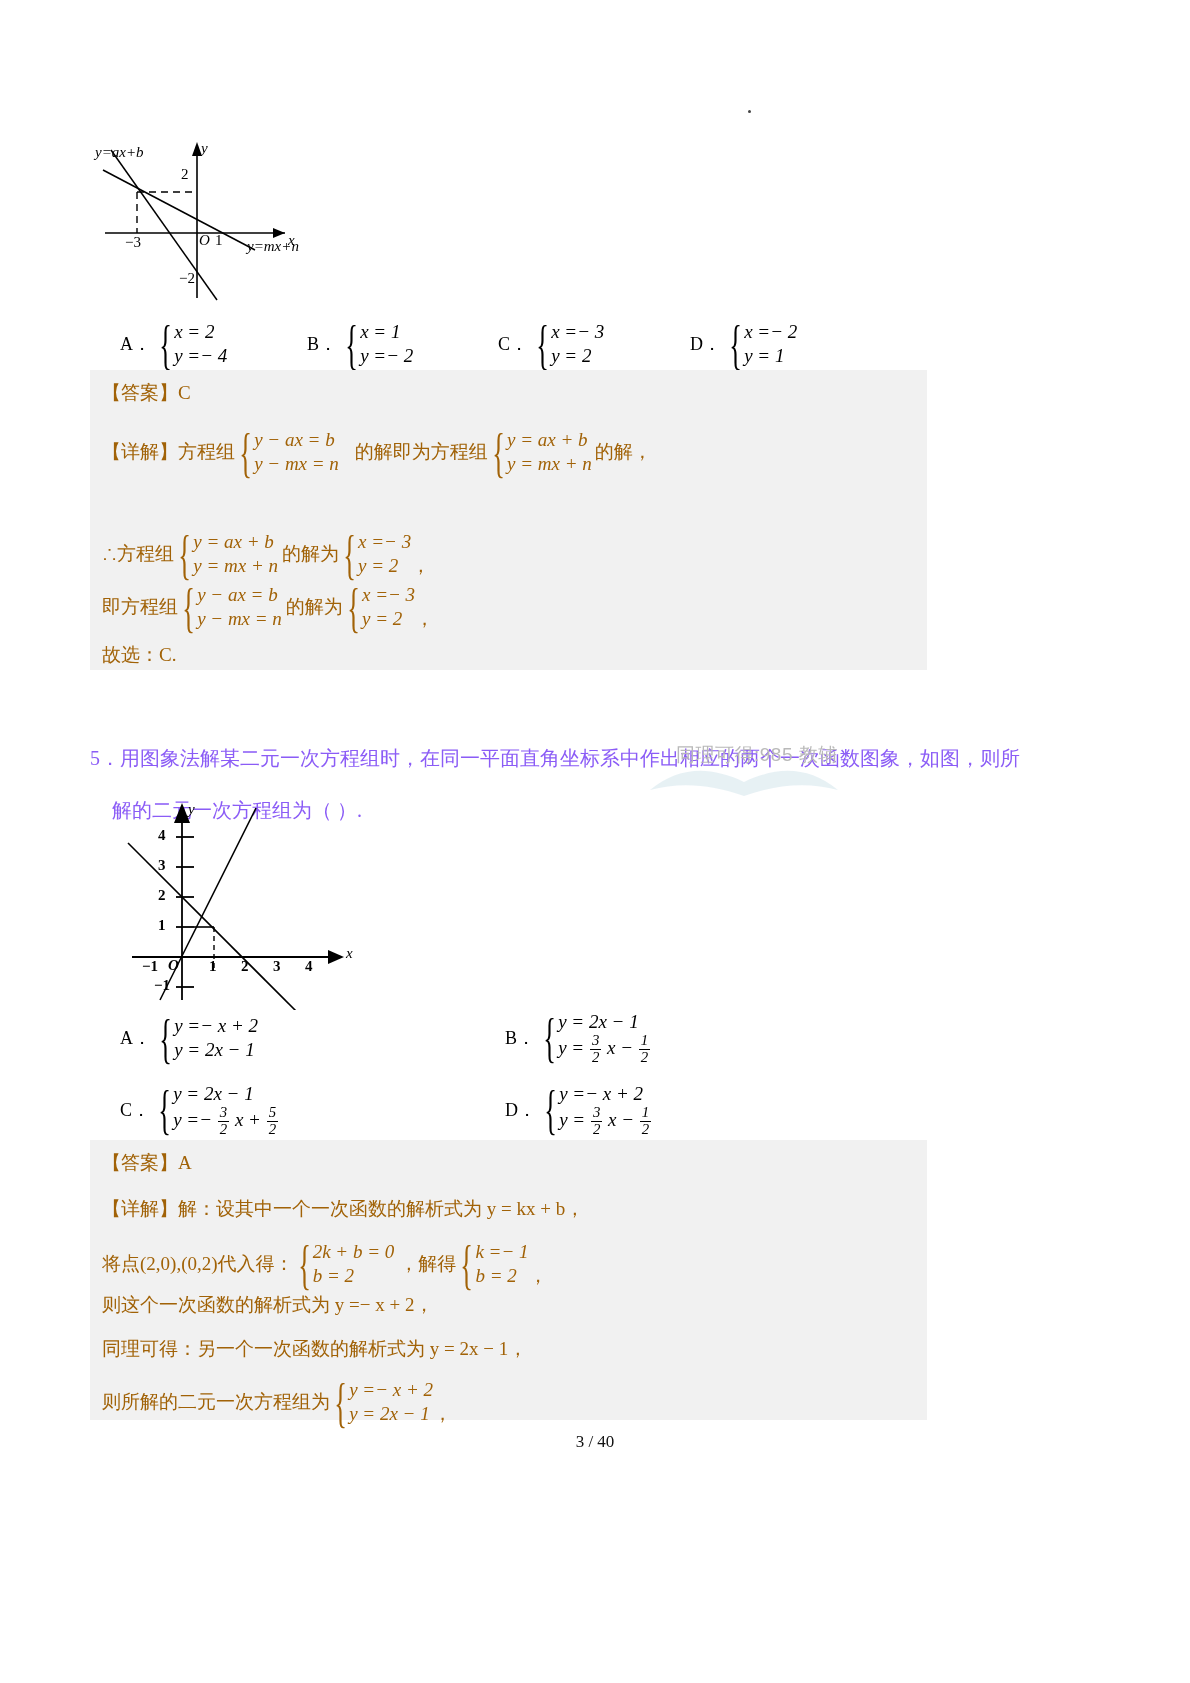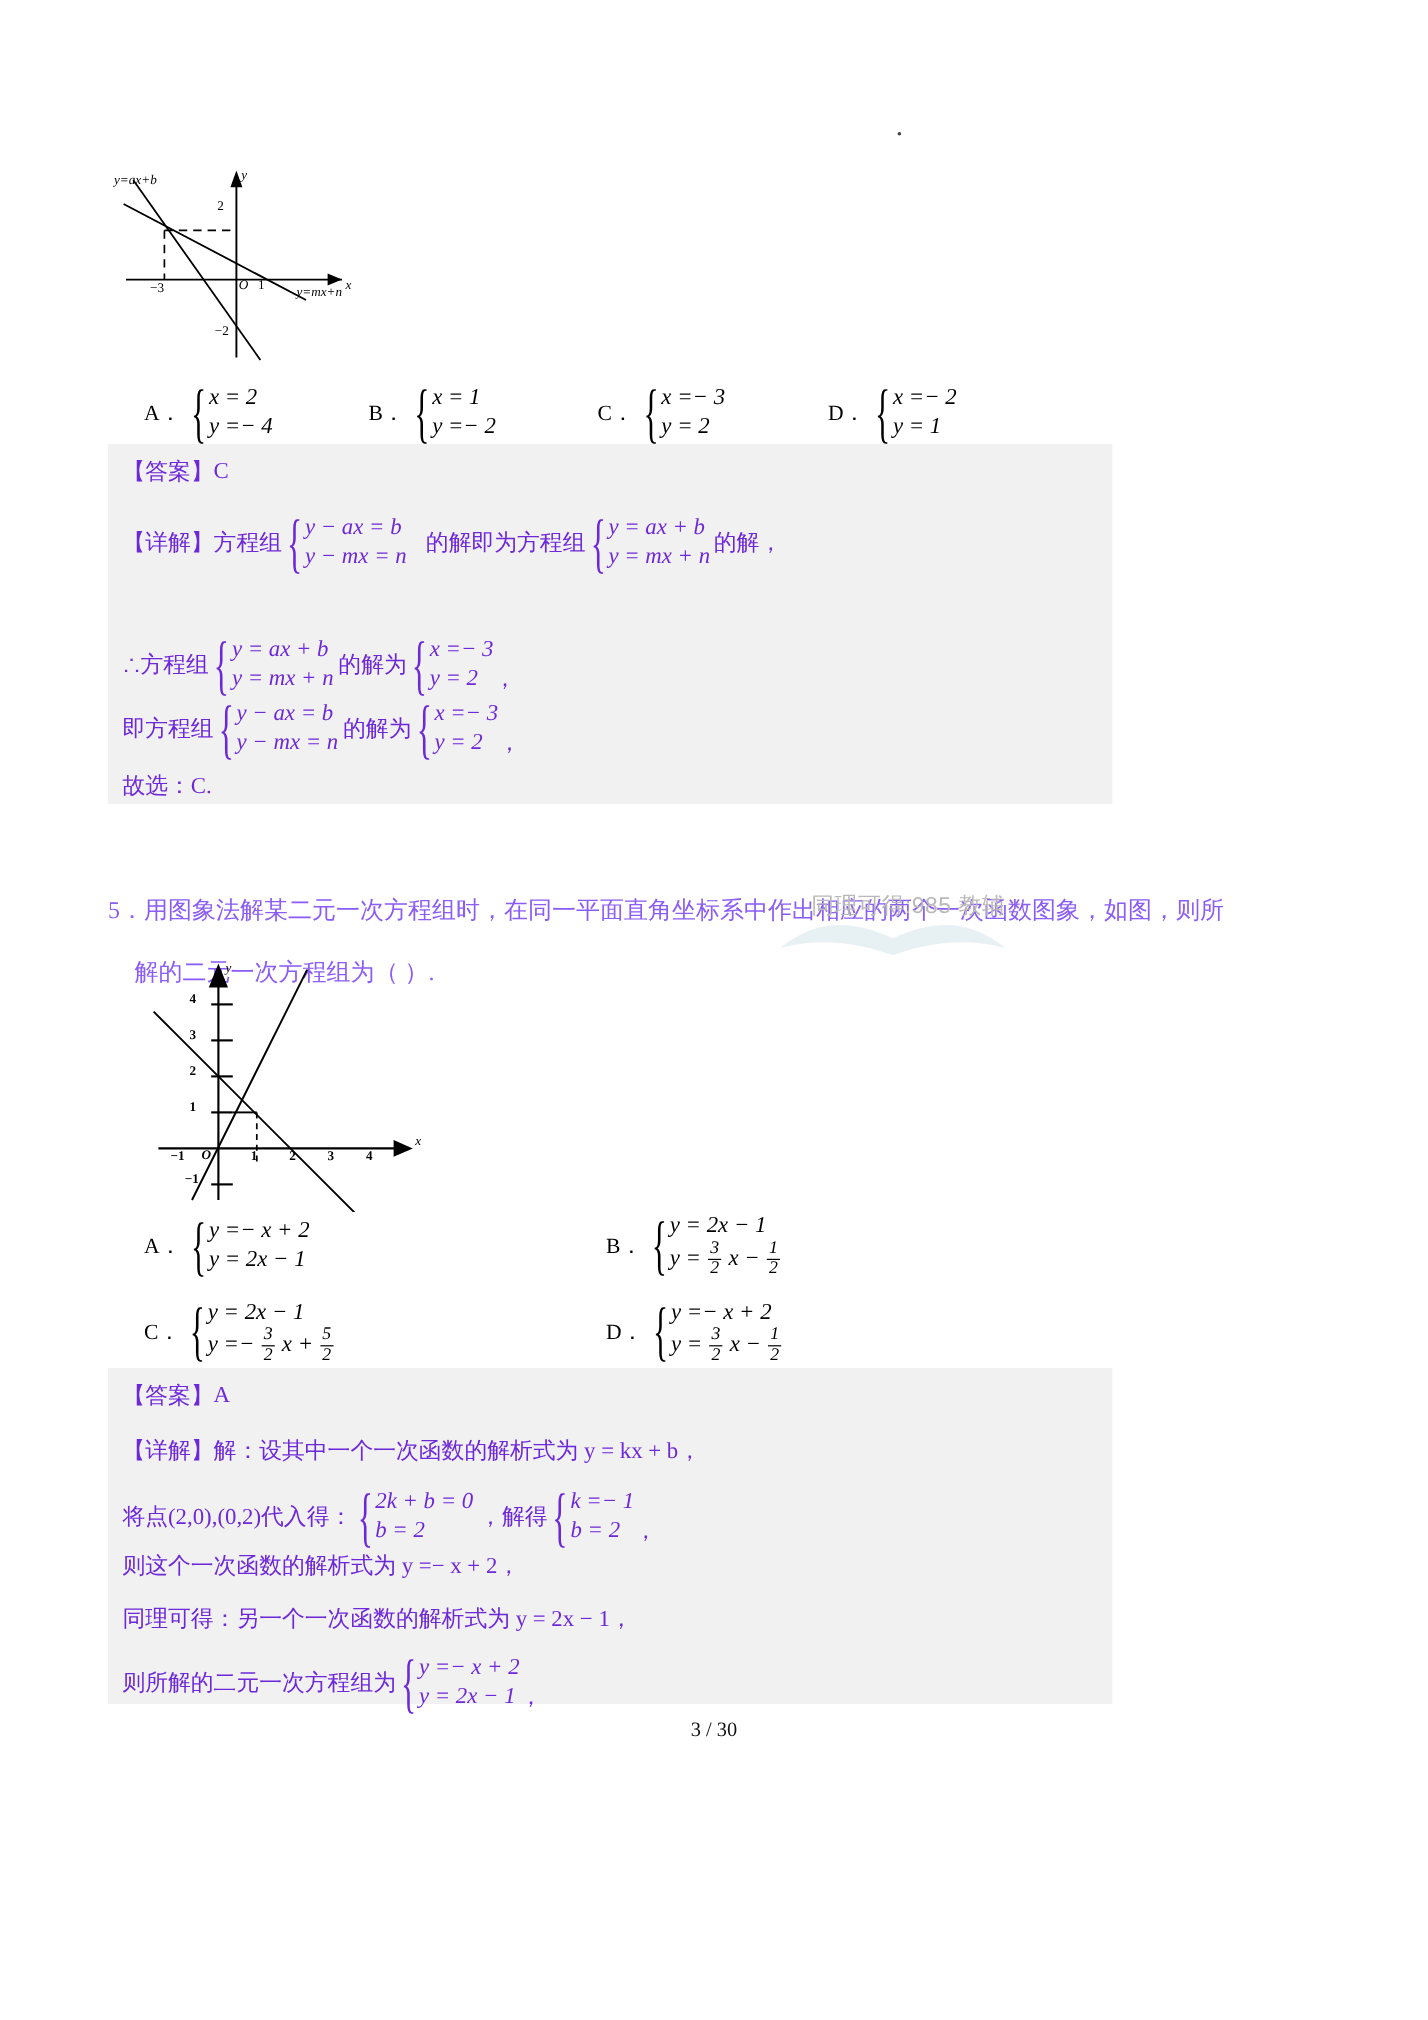--- a/index.html
+++ b/index.html
@@ -27,32 +27,32 @@
   .sys .rows{display:inline-flex;flex-direction:column;justify-content:center;line-height:1.28;}
   .sys .rows>span{white-space:nowrap;}
   .frac{display:inline-flex;flex-direction:column;vertical-align:middle;
         text-align:center;font-size:.78em;line-height:1.03;margin:0 1px;position:relative;top:-1px;}
   .frac .num{border-bottom:1px solid currentColor;padding:0 2px;}
   .frac .den{padding:0 2px;}
 
   
   .fig1{position:absolute;left:95px;top:128px;width:330px;height:180px;}
   .fig1 svg{display:block;}
-  .lbl{font-family:"Liberation Serif","DejaVu Serif",serif;font-style:italic;font-size:11px;text-align:center;}
+  .lbl{font-family:"Liberation Serif","DejaVu Serif",serif;font-style:italic;font-size:15px;text-align:center;}
   .lbl-n{font-style:normal;}
 
   
   .opts4{position:absolute;left:110px;top:318px;width:1000px;height:48px;font-size:19px;}
   .opt{position:absolute;display:flex;align-items:center;gap:4px;}
   .opt .tag{font-size:18px;}
 
   
   .ansbox{
     position:absolute;left:90px;width:837px;
-    background:#f1f1f1;color:#6d28d9;
+    background:#f1f1f1;color:#a16207;
     font-family:"Liberation Serif","DejaVu Serif",serif;
     font-size:19px;
   }
   .ansbox .line{position:absolute;left:12px;white-space:nowrap;display:flex;align-items:center;}
   .ansbox .cn{font-style:normal;}
   .bk{letter-spacing:0;}
 
   
   .qtext{
     position:absolute;font-size:20px;color:#8b5cf6;
@@ -411,15 +411,15 @@
         <span class="brace">{</span>
         <span class="rows">
           <span class="mi">y =− x + 2</span>
           <span class="mi">y = 2x − 1</span>
         </span>
       </span>
       <span class="cn" style="align-self:flex-end;">，</span>
     </div>
   </div>
 
-  <div class="footer">3 / 30</div>
+  <div class="footer">3 / 40</div>
 
 </div>
 
 </body></html>

